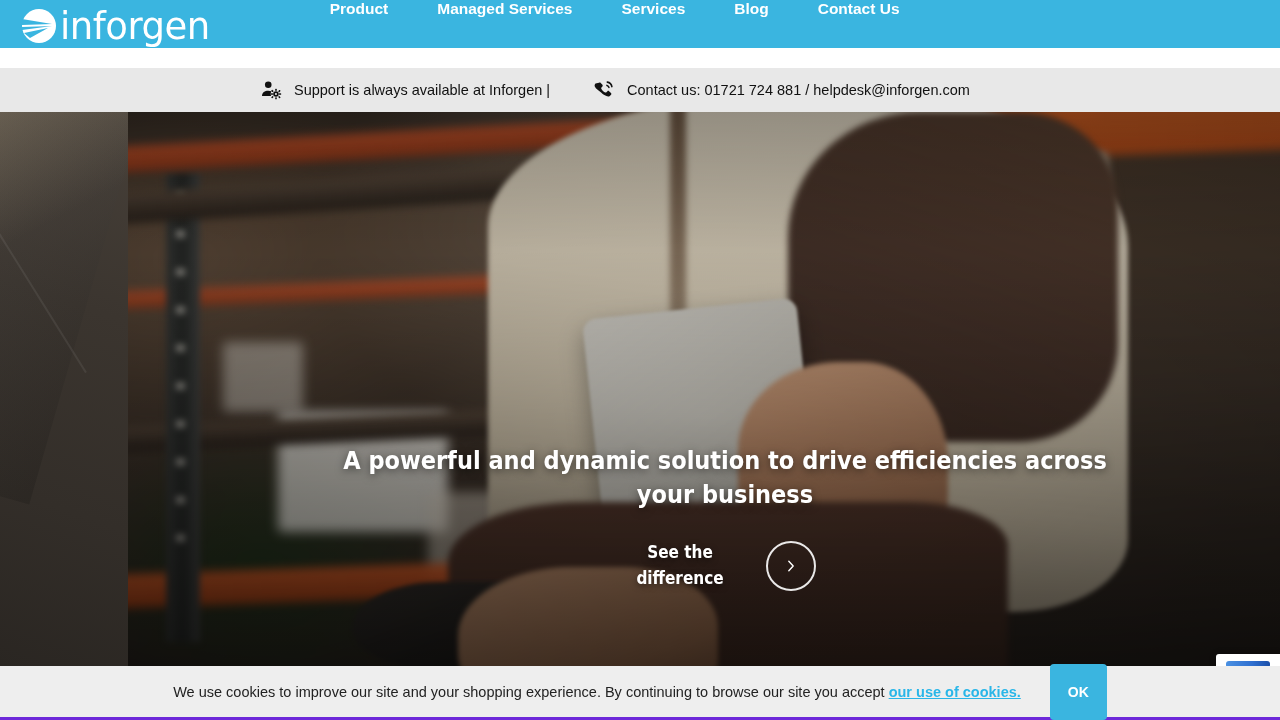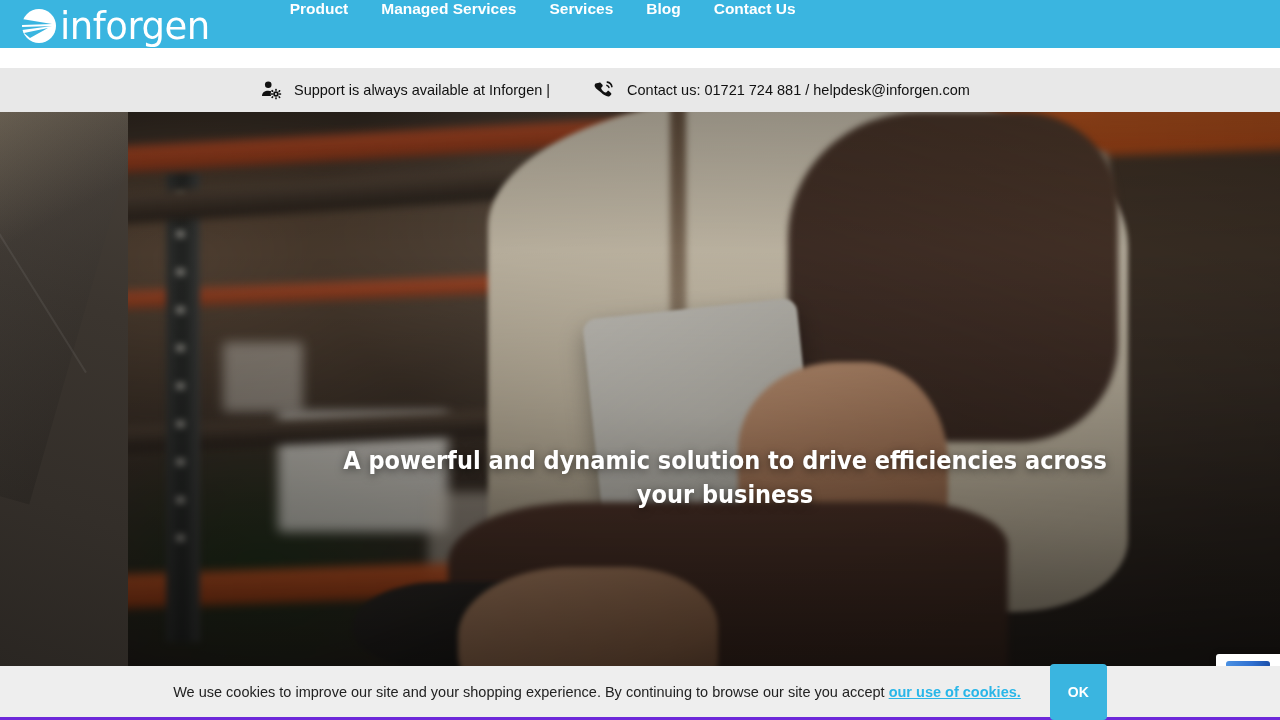--- a/index.html
+++ b/index.html
@@ -27,21 +27,21 @@
     color: #ffffff;
     font-size: 37px;
     font-weight: 500;
     letter-spacing: -0.5px;
     line-height: 1;
     margin-left: -2px;
     font-family: "DejaVu Sans", sans-serif;
   }
   .nav {
     display: flex; align-items: center;
-    margin-left: 80px; gap: 33px;
+    margin-left: 120px; gap: 49px;
   }
   .nav-item {
     color: #ffffff;
     font-size: 15.5px;
     font-weight: bold;
     white-space: nowrap;
     cursor: pointer;
   }
 
   
@@ -402,20 +402,28 @@
       <div class="worker-torso-dark"></div>
       <div class="scanner"></div>
       <div class="hand-left"></div>
 
       <div class="hero-vignette"></div>
     </div>
   </div>
 
   <div class="hero-copy">
     <div class="hero-sub">A powerful and dynamic solution to drive efficiencies across your business</div>
+    <div class="hero-cta">
+      <span class="cta-label">See the difference</span>
+      <span class="cta-circle">
+        <svg viewBox="0 0 16 16" width="14" height="14" aria-hidden="true">
+          <path d="M5.5 2.5 L10.5 8 L5.5 13.5" fill="none" stroke="#ffffff" stroke-width="1.6" stroke-linecap="round" stroke-linejoin="round"></path>
+        </svg>
+      </span>
+    </div>
   </div>
 
   <div class="float-widget">
     <span class="fw-bar"></span>
     <span class="fw-line"></span>
   </div>
 
   <div class="cookie-bar">
     <span class="cookie-text">
       <span>We use cookies to improve our site and your shopping experience. By continuing to browse our site you accept </span><span class="cookie-link">our use of cookies.</span>

